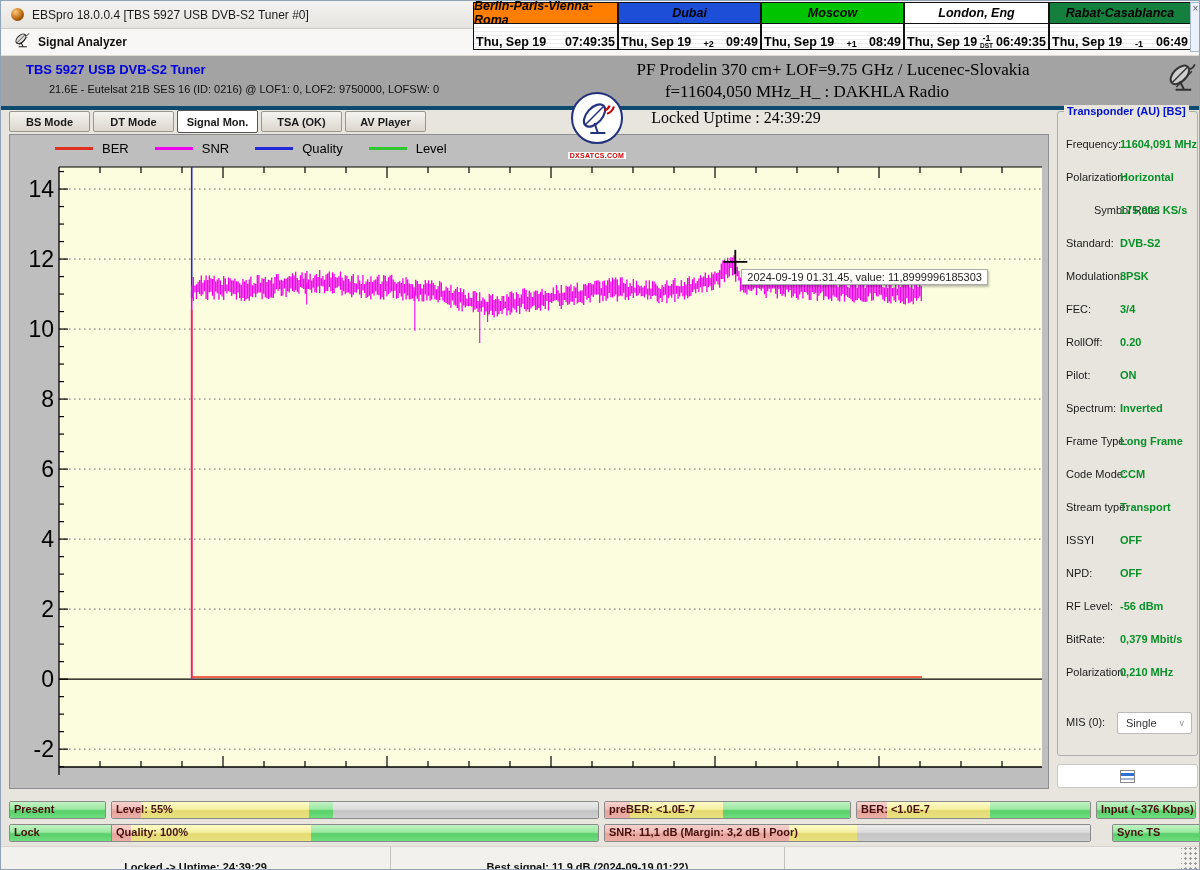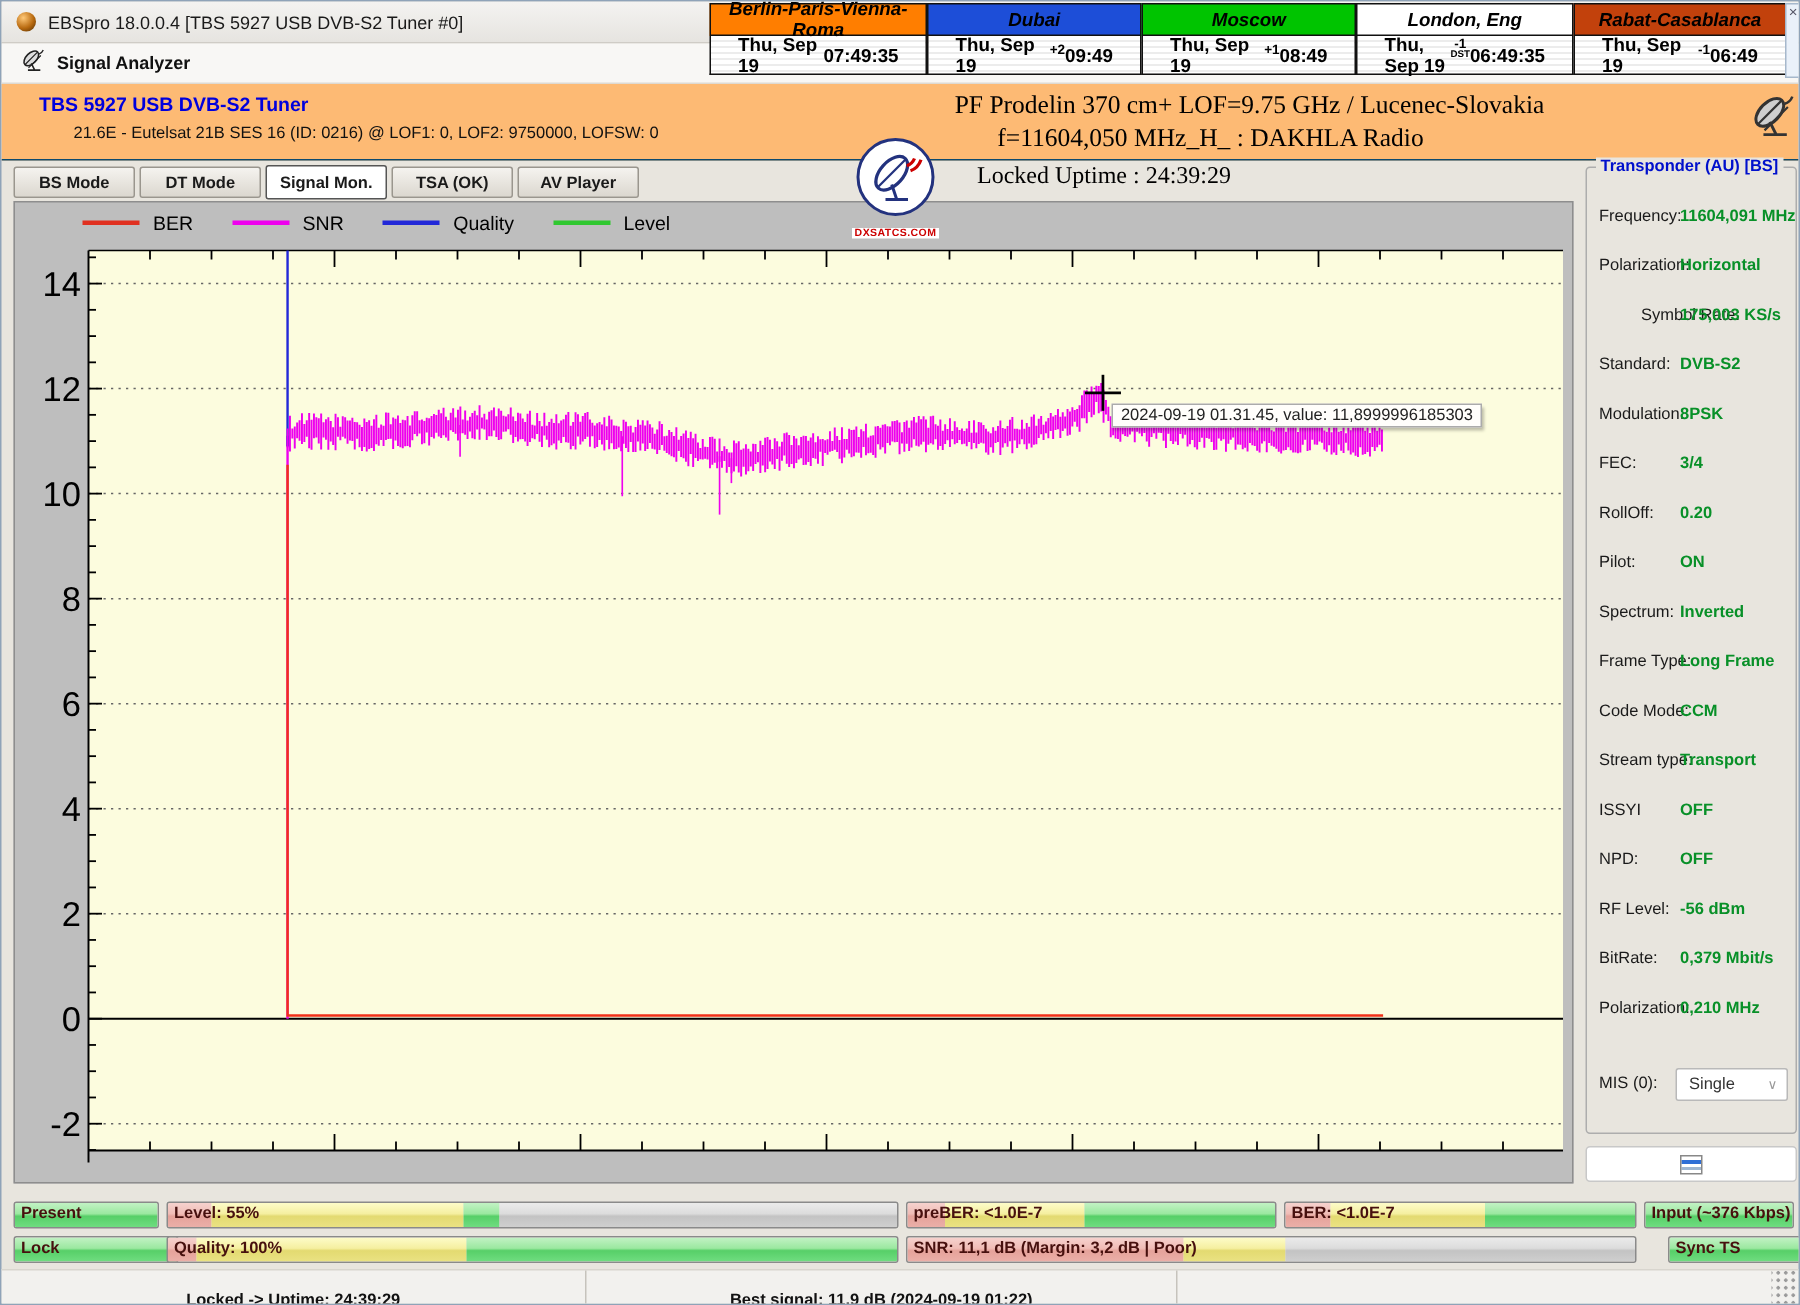--- a/index.html
+++ b/index.html
@@ -18,29 +18,29 @@
     border-bottom:1px solid #DEDAD2;display:flex;align-items:center;gap:7px;
     padding-left:12px;box-sizing:border-box}
   #toolbar-label{font-size:12px;font-weight:700;color:#111}
   
   #clocks{position:absolute;left:472px;top:1px;display:flex;z-index:5}
   .clock{box-sizing:border-box}
   .clock-head{height:22px;border:1px solid #111;display:flex;align-items:center;justify-content:center;
     font-size:12.5px;font-weight:700;font-style:italic;color:#000;box-sizing:border-box}
   .clock-time{height:26px;border:1px solid #111;border-top:none;box-sizing:border-box;
     background:repeating-linear-gradient(180deg,#FFFFFF 0 3px,#ECECEC 3px 4px);
-    display:flex;align-items:center;font-weight:700;font-size:12.5px;color:#000;padding:0 18px}
+    display:flex;align-items:flex-end;font-weight:700;font-size:12.5px;color:#000;padding:0 2px}
   .clock-offset{margin-left:auto;display:flex;flex-direction:column;align-items:center;line-height:1;margin-top:-7px}
   .off-top{font-size:9px;font-weight:700}
   .off-sub{font-size:6.5px;font-weight:700}
   .clock-clock{margin-left:auto;white-space:nowrap}
   #close-strip{position:absolute;left:1189px;top:1px;width:11px;height:50px;background:#EAF1FA;
     border:1px solid #A6B8CC;box-sizing:border-box;font-size:10px;color:#556;text-align:center;line-height:12px;z-index:6}
   
-  #infoband{position:absolute;top:55px;left:0;height:50px;width:100%;background:#fdba74;border-bottom:1px solid #0c4a6e}
+  #infoband{position:absolute;top:55px;left:0;height:50px;width:100%;background:#a3a3a3;border-bottom:4px solid #0c4a6e}
   #device-name{position:absolute;left:25px;top:6px;font-size:13px;font-weight:700;color:#0000DD}
   #sat-line{position:absolute;left:48px;top:27px;font-size:11px;color:#111}
   .serifline{position:absolute;font-family:"Liberation Serif",serif;font-size:17px;color:#000;
     transform:translateX(-50%);white-space:nowrap}
   #hdr-line1{left:832px;top:4px}
   #hdr-line2{left:806px;top:26px}
   #dish-right{position:absolute;left:1164px;top:4px}
   #uptime{position:absolute;left:735px;top:108px;transform:translateX(-50%);
     font-family:"Liberation Serif",serif;font-size:16px;color:#000;white-space:nowrap;z-index:3}
   
@@ -111,21 +111,21 @@
       <path d="M5 16 L16 5 M8 19 L19 8" stroke="#222" stroke-width="1" fill="none"></path>
       <path d="M10.5 15 L13.5 21 M7.5 21 h11" stroke="#222" stroke-width="1.4" fill="none"></path>
       <path d="M17.5 6.5 q2.6 -0.8 3.6 -3.4" stroke="#222" stroke-width="1.2" fill="none"></path>
     </svg>
   </span>
   <span id="toolbar-label">Signal Analyzer</span>
 </div>
 
 <div id="clocks">
     <div class="clock" style="width: 145px;">
-      <div class="clock-head" style="background: rgb(255, 126, 0); text-align: center;">Berlin-Paris-Vienna-Roma</div>
+      <div class="clock-head" style="background: rgb(255, 126, 0);">Berlin-Paris-Vienna-Roma</div>
       <div class="clock-time">
         <span class="clock-date">Thu, Sep 19</span>
         <span class="clock-offset"></span>
         <span class="clock-clock">07:49:35</span>
       </div>
     </div>
     <div class="clock" style="width: 143px;">
       <div class="clock-head" style="background: #1d4ed8;">Dubai</div>
       <div class="clock-time">
         <span class="clock-date">Thu, Sep 19</span>
@@ -150,21 +150,21 @@
       <div class="clock-time">
         <span class="clock-date">Thu, Sep 19</span>
         <span class="clock-offset">
           <span class="off-top">-1</span>
           <span class="off-sub">DST</span>
         </span>
         <span class="clock-clock">06:49:35</span>
       </div>
     </div>
     <div class="clock" style="width: 142px;">
-      <div class="clock-head" style="background: #c2410c;">Rabat-Casablanca</div>
+      <div class="clock-head" style="background: #15803d;">Rabat-Casablanca</div>
       <div class="clock-time">
         <span class="clock-date">Thu, Sep 19</span>
         <span class="clock-offset">
           <span class="off-top">-1</span>
         </span>
         <span class="clock-clock">06:49</span>
       </div>
     </div>
   </div>
 <div id="close-strip"><span>×</span></div>

